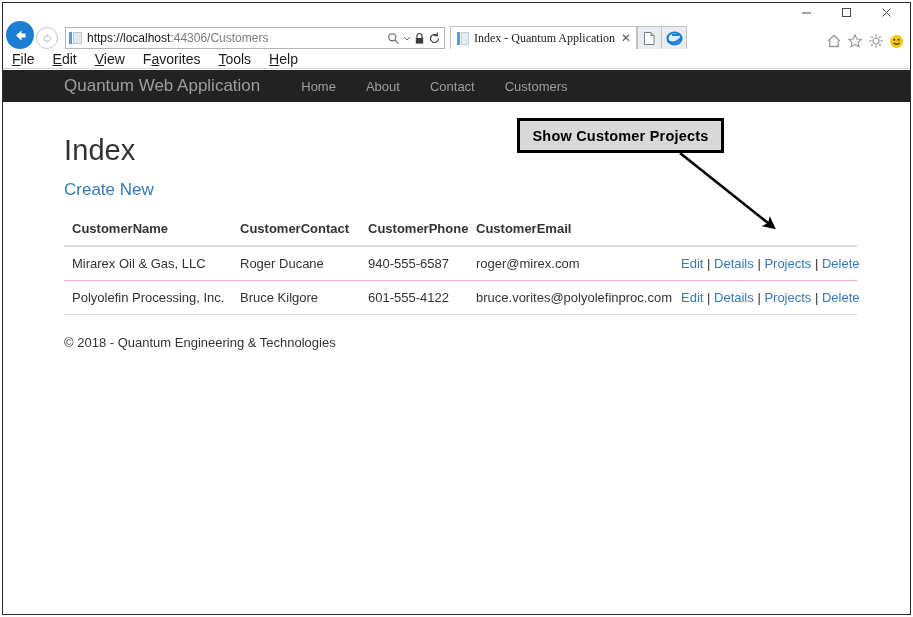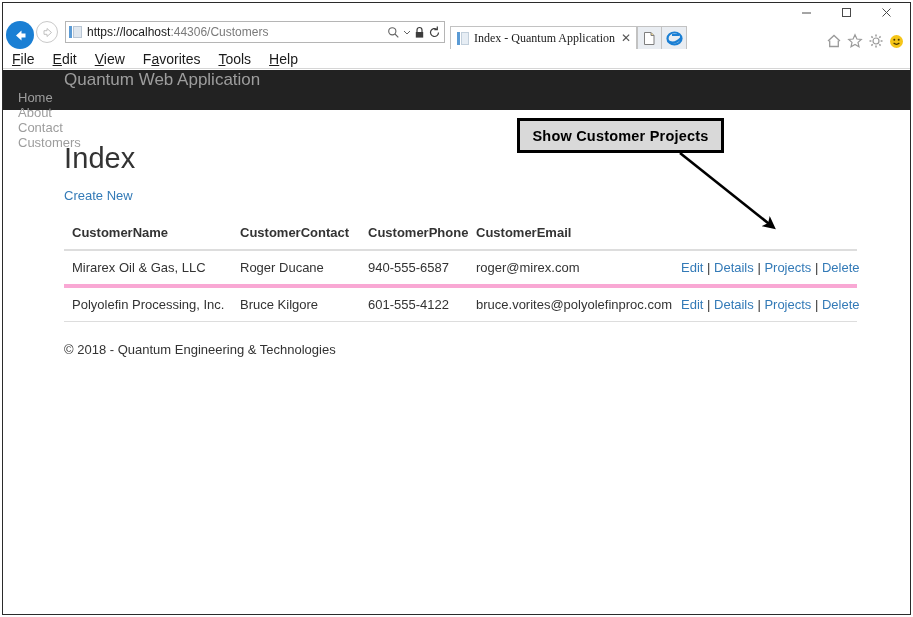--- a/index.html
+++ b/index.html
@@ -63,21 +63,21 @@
 
   
   .navrow {
     position: absolute;
     left: 0;
     top: 18px;
     width: 907px;
     height: 28px;
     background: #ffffff;
     display: flex;
-    align-items: flex-start;
+    align-items: flex-end;
   }
   .nav-back {
     width: 28px; height: 28px;
     margin-left: 3px;
     border-radius: 50%;
     background: #1a7fd4;
     display: flex; align-items: center; justify-content: center;
     flex: 0 0 auto;
     cursor: pointer;
   }
@@ -229,25 +229,25 @@
     top: 67px;
     width: 907px;
     height: 544px;
     background: #ffffff;
     overflow: hidden;
   }
 
   
   .sitenav {
     width: 100%;
-    height: 40px;
+    height: 32px;
     background: #222222;
     display: flex;
-    box-sizing: border-box;
-    flex-direction: column;
+    align-items: center;
+    box-sizing: border-box;
   }
   .brand {
     color: #9d9d9d;
     font-size: 17px;
     margin-left: 61px;
     margin-right: 26px;
     white-space: nowrap;
     cursor: pointer;
   }
   .navlink {
@@ -266,21 +266,21 @@
   .page-title {
     font-size: 29px;
     font-weight: normal;
     color: #333333;
     margin: 32px 0 0 0;
     letter-spacing: 0.1px;
   }
   .create-new {
     display: inline-block;
     margin-top: 13px;
-    font-size: 13px;
+    font-size: 17px;
     color: #337ab7;
     cursor: pointer;
   }
 
   table.grid {
     margin-top: 17px;
     border-collapse: collapse;
     width: 793px;
     table-layout: fixed;
   }
@@ -290,21 +290,21 @@
     font-weight: bold;
     color: #333333;
     padding: 4px 8px 9px 8px;
     border-bottom: 2px solid #dddddd;
     white-space: nowrap;
   }
   table.grid td {
     font-size: 13px;
     color: #333333;
     padding: 9px 8px 9px 8px;
-    border-top: 4px solid #f9a8d4;
+    border-top: 1px solid #f9a8d4;
     white-space: nowrap;
   }
   table.grid tr.first-row td { border-top: none; }
   table.grid td.actions {
     text-align: right;
     color: #333333;
   }
   table.grid td.actions a {
     color: #337ab7;
     text-decoration: none;

